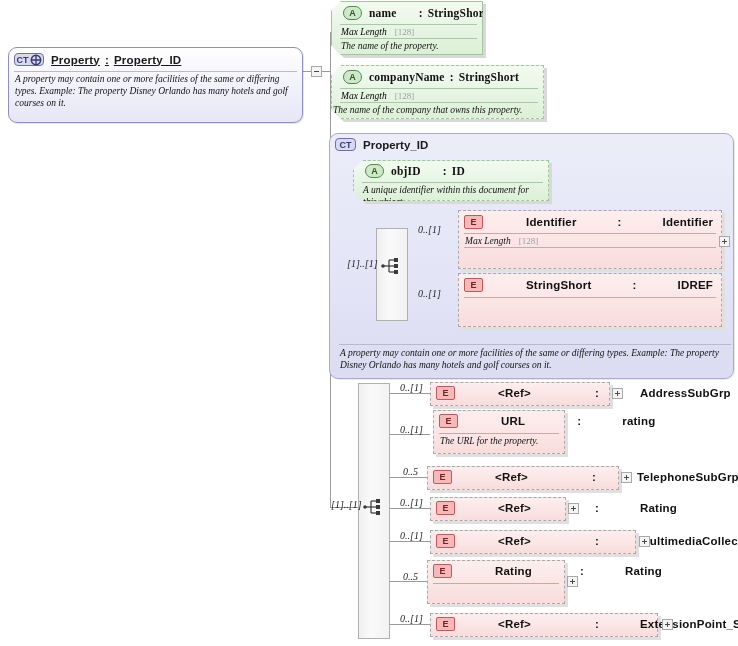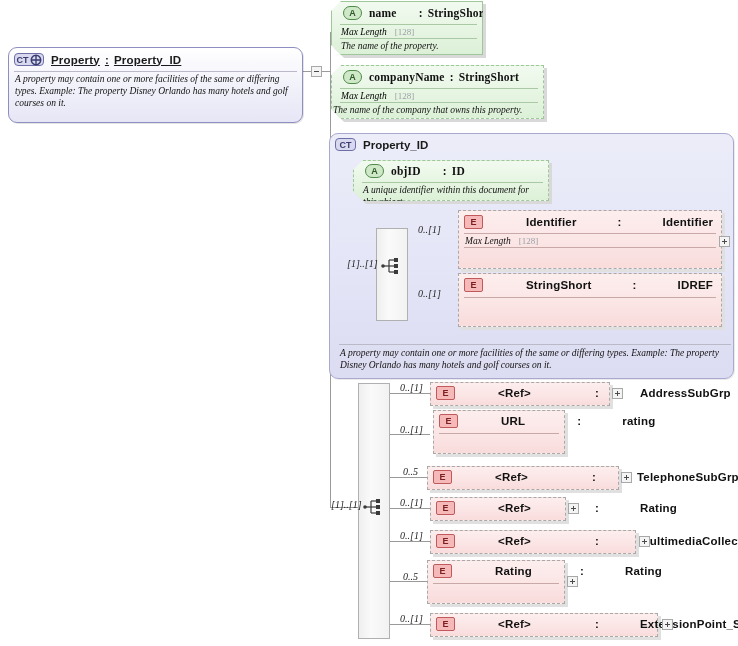--- a/index.html
+++ b/index.html
@@ -297,20 +297,21 @@
 
   <div class="elem-shadow" style="left:436px;top:413px;width:132px;height:44px;"></div>
   <div class="node elem" style="left:433px;top:410px;width:132px;height:44px;">
     <div class="hdr" style="padding-top:3px;">
       <span class="badge">E</span>
       <span class="nm">URL</span>
       <span class="nm" style="margin:0 5px 0 16px;">:</span>
       <span class="ty">rating</span>
     </div>
     <div class="sep" style="margin-top:3px;"></div>
+    <div class="doc">The URL for the property.</div>
   </div>
   <div class="occ" style="left:400px;top:424px;">0..[1]</div>
 
   <div class="elem-shadow" style="left:430px;top:469px;width:192px;height:24px;"></div>
   <div class="node elem" style="left:427px;top:466px;width:192px;height:24px;">
     <div class="hdr" style="padding-top:3px;">
       <span class="badge">E</span>
       <span class="nm">&lt;Ref&gt;</span>
       <span class="nm" style="margin:0 5px 0 28px;">:</span>
       <span class="ty">TelephoneSubGrp</span>

